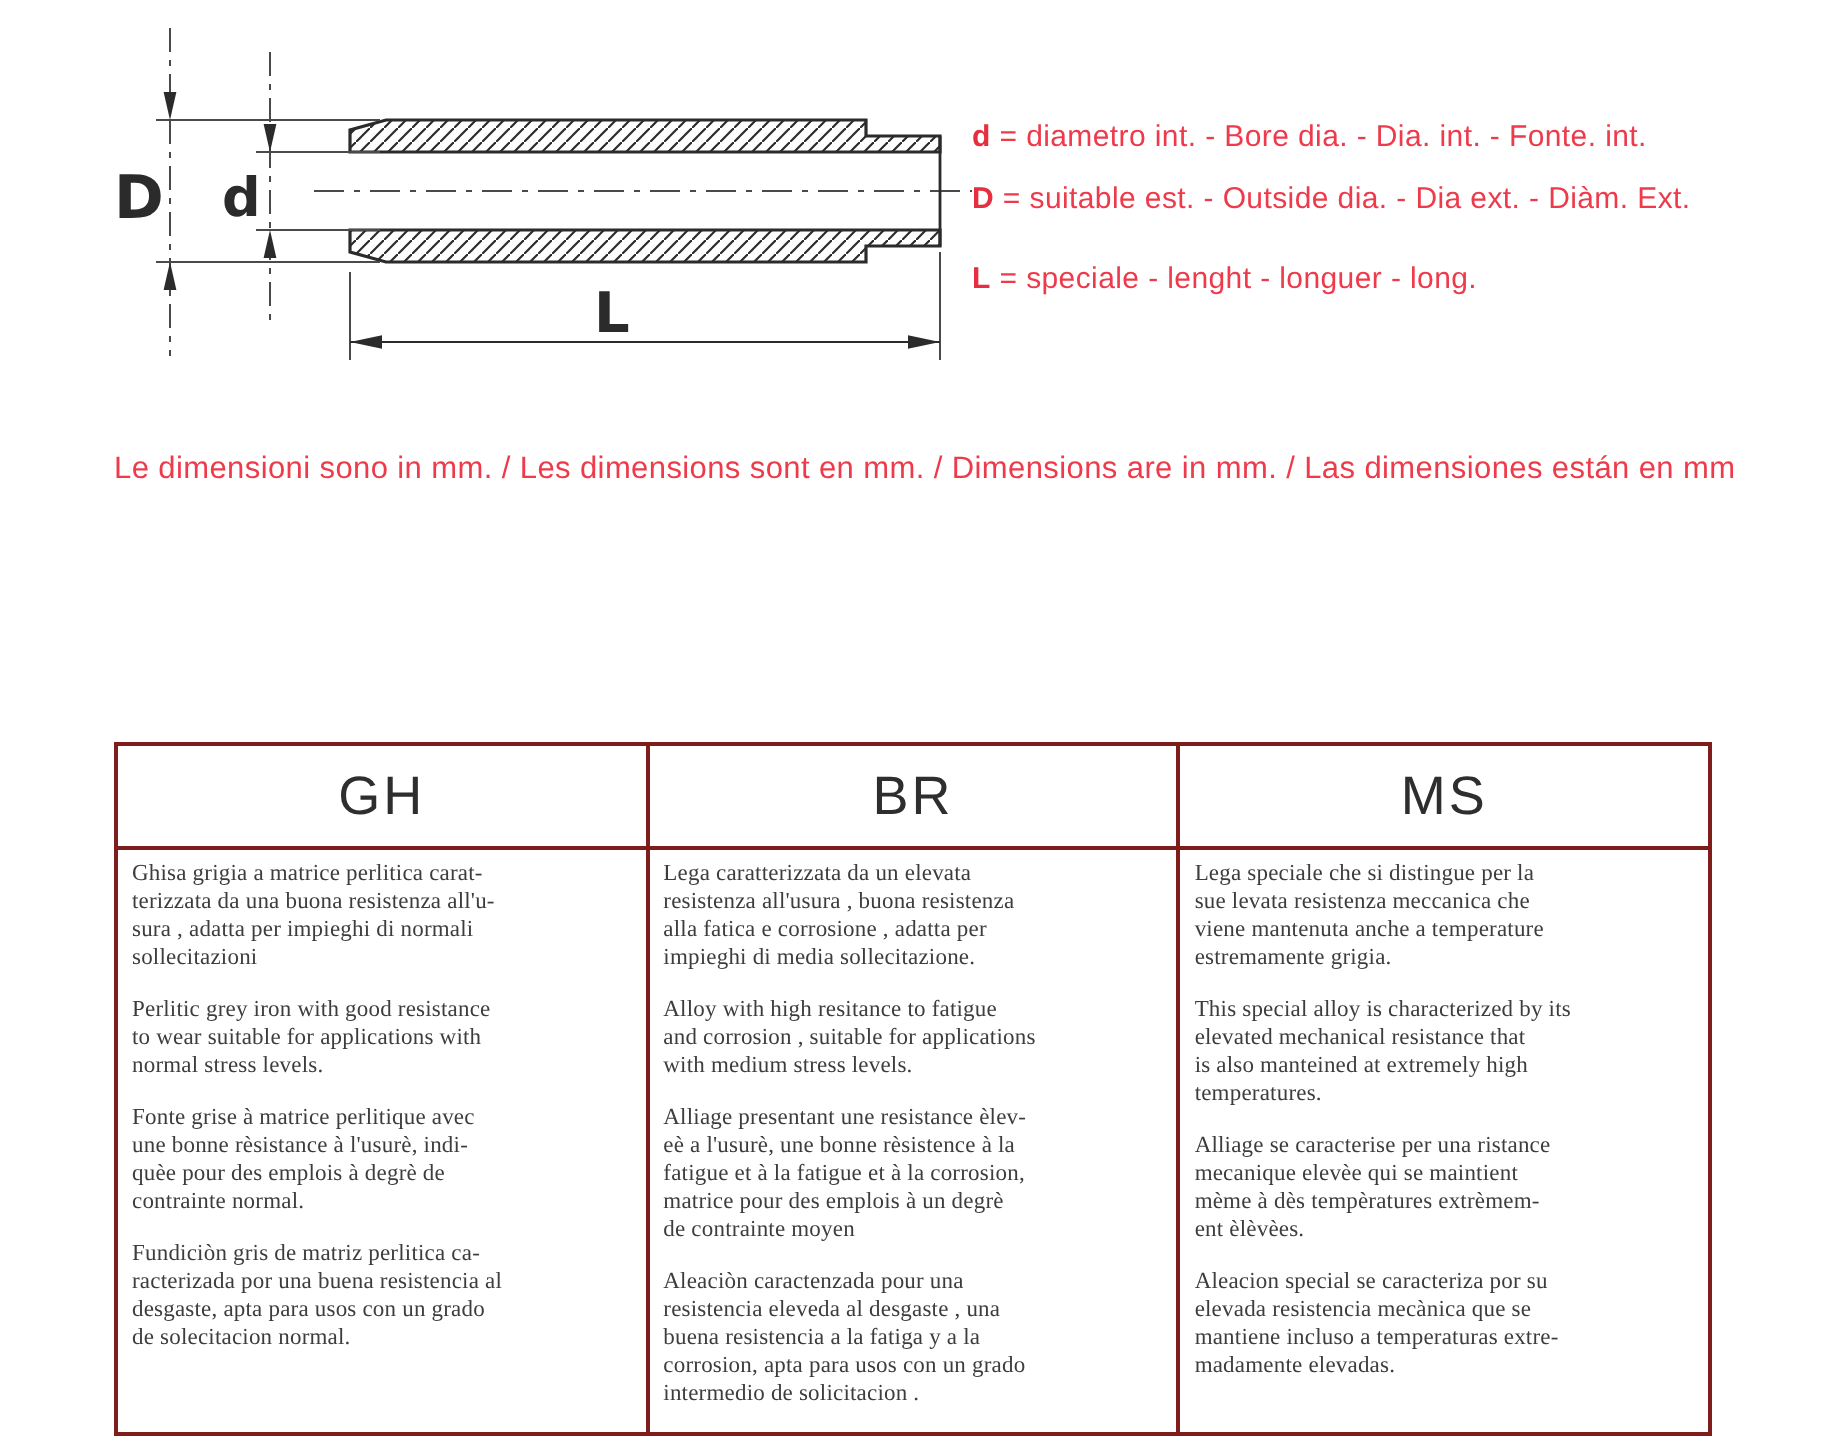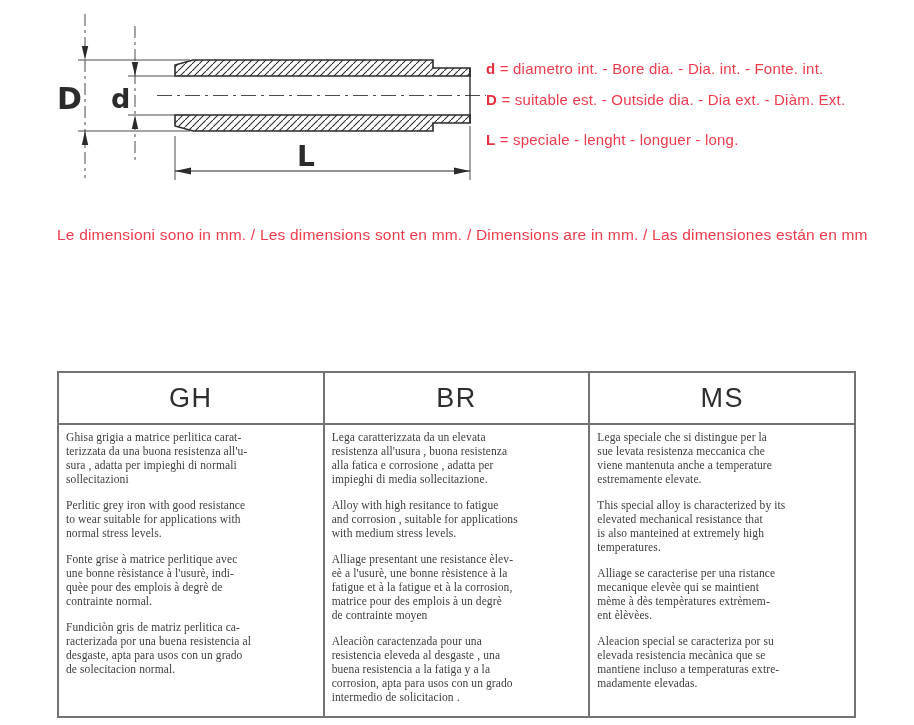--- a/index.html
+++ b/index.html
@@ -27,21 +27,21 @@
   }
   
   table.materials{
     position:absolute;left:57px;top:371px;
     width:799px;height:332px;
     border-collapse:collapse;table-layout:fixed;
     background:#fff;
   }
   table.materials th,
   table.materials td{
-    border:2px solid #737373;
+    border:2px solid #7f1d1d;
   }
   table.materials th{
     height:48px;
     font-size:27px;font-weight:500;letter-spacing:1.5px;
     color:#2e2e2e;text-align:center;vertical-align:middle;
   }
   table.materials td{
     vertical-align:top;
     padding:5px 7px 0 7px;
     font-size:11.5px;line-height:14px;color:#3d3d3d;
@@ -153,21 +153,21 @@
           <p>Aleaciòn caractenzada pour una
 resistencia eleveda al desgaste , una
 buena resistencia a la fatiga y a la
 corrosion, apta para usos con un grado
 intermedio de solicitacion .</p>
         </td>
         <td>
           <p>Lega speciale che si distingue per la
 sue levata resistenza meccanica che
 viene mantenuta anche a temperature
-estremamente elevate.</p>
+estremamente grigia.</p>
           <p>This special alloy is characterized by its
 elevated mechanical resistance that
 is also manteined at extremely high
 temperatures.</p>
           <p>Alliage se caracterise per una ristance
 mecanique elevèe qui se maintient
 mème à dès tempèratures extrèmem-
 ent èlèvèes.</p>
           <p>Aleacion special se caracteriza por su
 elevada resistencia mecànica que se

